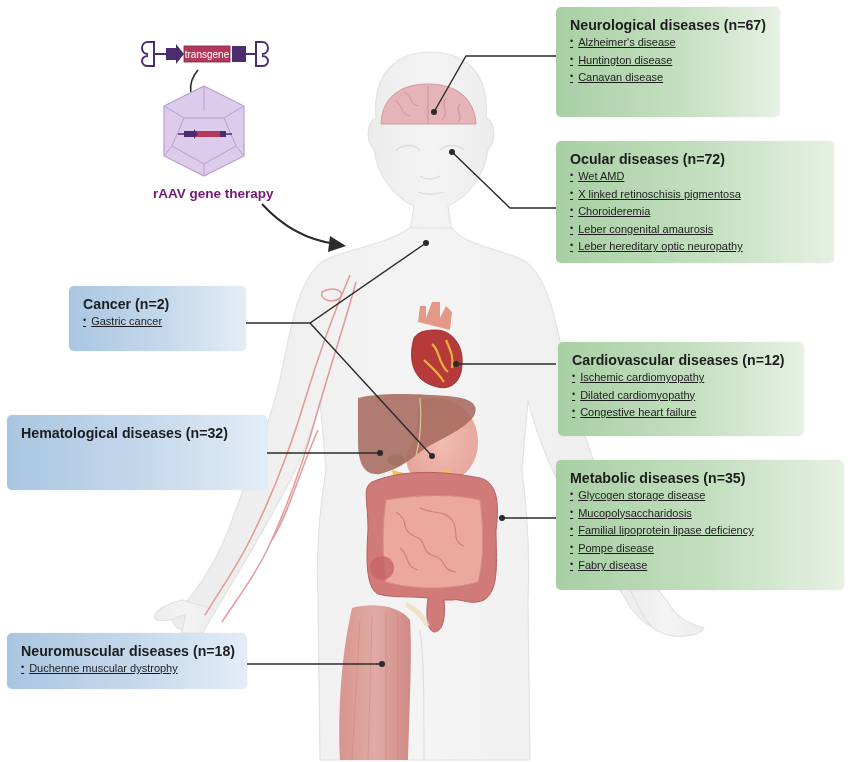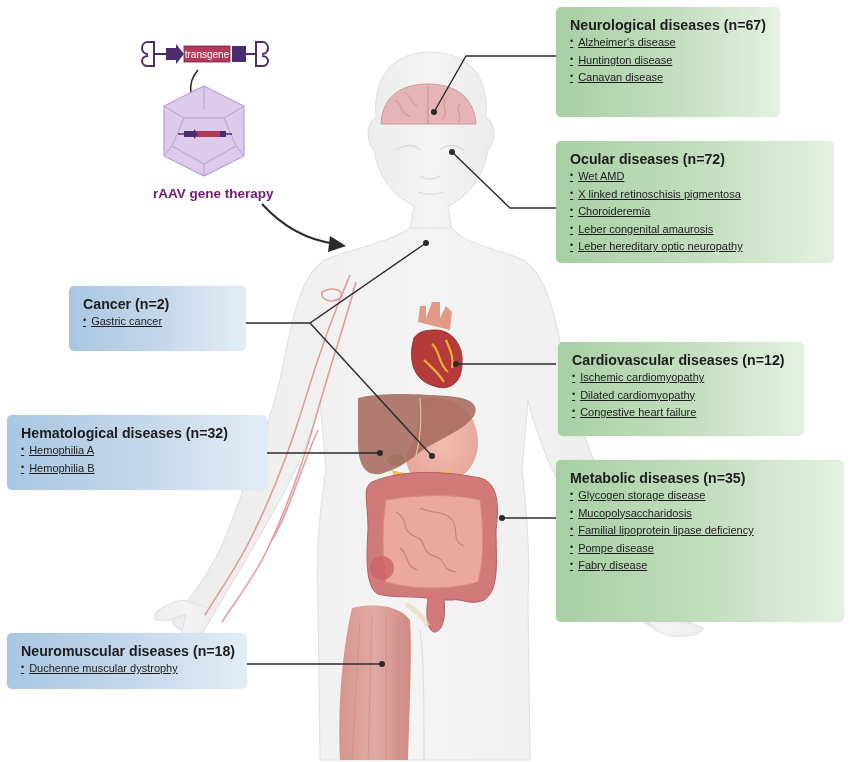--- a/index.html
+++ b/index.html
@@ -169,44 +169,40 @@
 
 <div class="box green" style="left:558px; top:306px; width:246px; height:94px;margin-top:36px;">
   <div class="title">Cardiovascular diseases (n=12)</div>
   <ul>
     <li>Ischemic cardiomyopathy</li>
     <li>Dilated cardiomyopathy</li>
     <li>Congestive heart failure</li>
   </ul>
 </div>
 
-<div class="box green" style="left:556px; top:460px; width:288px; height:162px;">
+<div class="box green" style="left:556px; top:460px; width:288px; height:130px;">
   <div class="title">Metabolic diseases (n=35)</div>
   <ul>
     <li>Glycogen storage disease</li>
     <li>Mucopolysaccharidosis</li>
     <li>Familial lipoprotein lipase deficiency</li>
     <li>Pompe disease</li>
     <li>Fabry disease</li>
   </ul>
 </div>
 
 <div class="box blue" style="left:69px; top:286px; width:177px; height:65px;">
   <div class="title">Cancer (n=2)</div>
   <ul>
     <li>Gastric cancer</li>
   </ul>
 </div>
 
 <div class="box blue" style="left:7px; top:415px; width:260px; height:75px;">
   <div class="title">Hematological diseases (n=32)</div>
-  <ul>
-    <li>Hemophilia A</li>
-    <li>Hemophilia B</li>
-  </ul>
 </div>
 
 <div class="box blue" style="left:7px; top:633px; width:240px; height:56px;">
   <div class="title">Neuromuscular diseases (n=18)</div>
   <ul>
     <li>Duchenne muscular dystrophy</li>
   </ul>
 </div>
 
 </body></html>

